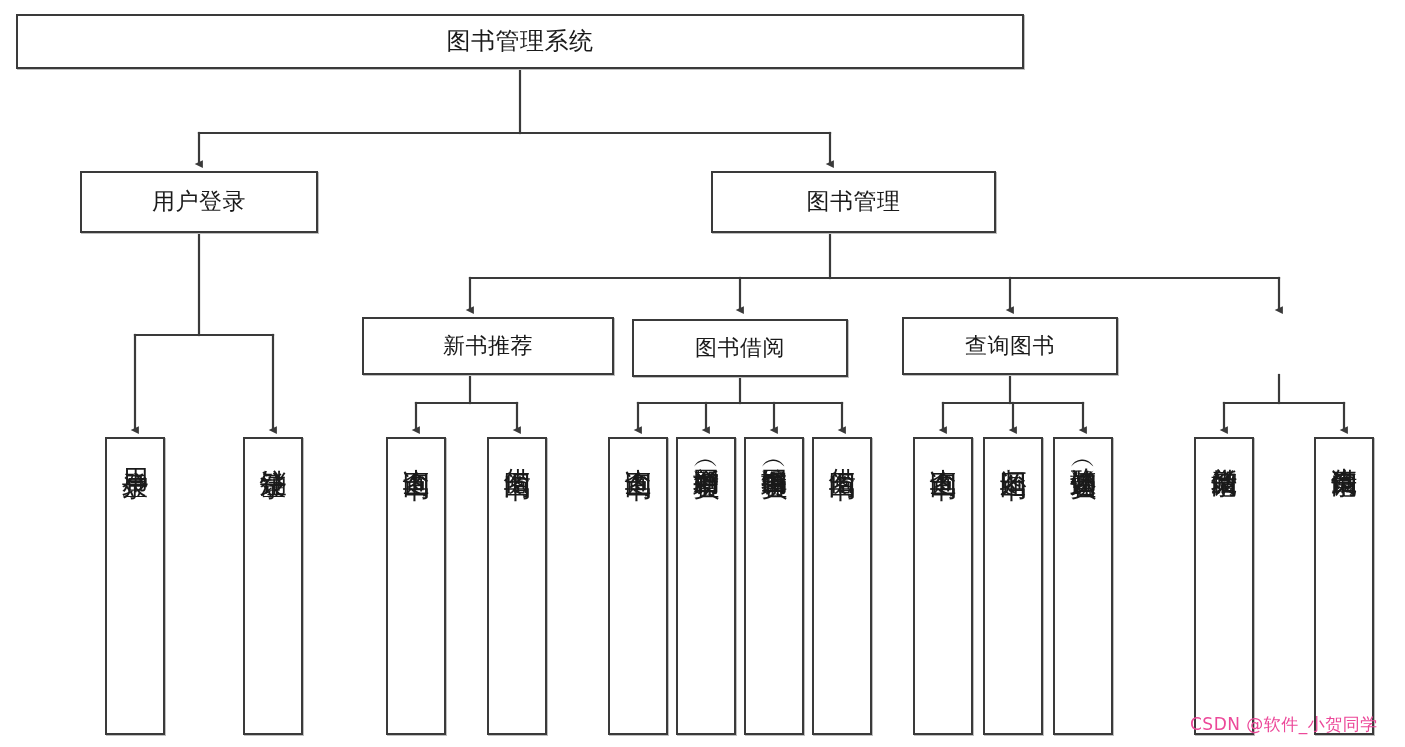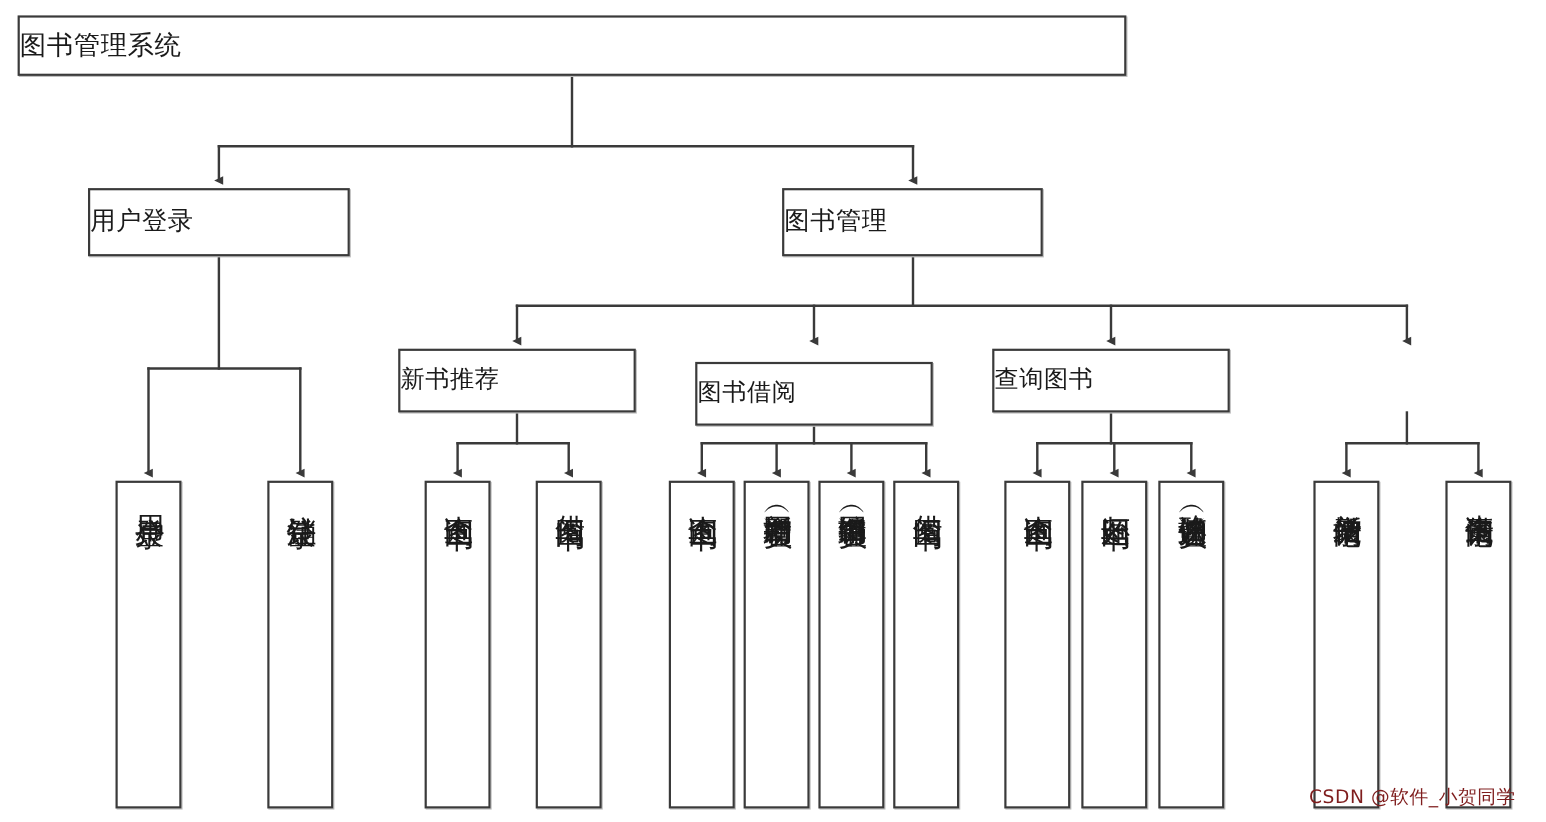--- a/index.html
+++ b/index.html
@@ -26,20 +26,21 @@
     height: 747px;
     pointer-events: none;
   }
   .node {
     position: absolute;
     box-sizing: border-box;
     border: 2.2px solid #3a3a3a;
     background: #ffffff;
     display: flex;
     align-items: center;
+    justify-content: center;
     color: #1a1a1a;
     box-shadow: 1px 1px 0 #bfbfbf;
   }
   .node-label {
     display: block;
     text-align: center;
     line-height: 1.18;
     letter-spacing: 0.5px;
   }
   
@@ -70,21 +71,21 @@
     letter-spacing: 2px;
     white-space: nowrap;
   }
   .node.leaf.tall-text .node-label {
     font-size: 26px;
     letter-spacing: 1px;
   }
   .watermark {
     position: absolute;
     font-size: 17px;
-    color: #7f1d1d;
+    color: #ec4899;
     white-space: nowrap;
     letter-spacing: 0.5px;
   }
 </style>
 </head>
 <body>
 
 <div id="diagram-root">
 
   <svg id="edges-layer" viewBox="0 0 1405 747" width="1405" height="747" xmlns="http://www.w3.org/2000/svg">
@@ -137,28 +138,28 @@
     </g>
   </svg>
 
   <div class="node root horiz" style="left:16px; top:14px; width:1008px; height:55px;">
     <span class="node-label">图书管理系统</span>
   </div>
 
   <div class="node lvl2 horiz" style="left:80px; top:171px; width:238px; height:62px;">
     <span class="node-label">用户登录</span>
   </div>
-  <div class="node lvl2 horiz" style="left:711px; top:171px; width:237px; height:62px;">
+  <div class="node lvl2 horiz" style="left:711px; top:171px; width:285px; height:62px;">
     <span class="node-label">图书管理</span>
   </div>
 
-  <div class="node lvl3 horiz" style="left:362px; top:317px; width:216px; height:58px;">
+  <div class="node lvl3 horiz" style="left:362px; top:317px; width:252px; height:58px;">
     <span class="node-label">新书推荐</span>
   </div>
-  <div class="node lvl3 horiz" style="left:632px; top:329px; width:216px; height:58px;">
+  <div class="node lvl3 horiz" style="left:632px; top:319px; width:216px; height:58px;">
     <span class="node-label">图书借阅</span>
   </div>
   <div class="node lvl3 horiz" style="left:902px; top:317px; width:216px; height:58px;">
     <span class="node-label">查询图书</span>
   </div>
 
   <div class="node leaf" style="left:105px; top:437px; width:60px; height:298px;">
     <span class="node-label">用户登录</span>
   </div>
   <div class="node leaf" style="left:243px; top:437px; width:60px; height:298px;">

